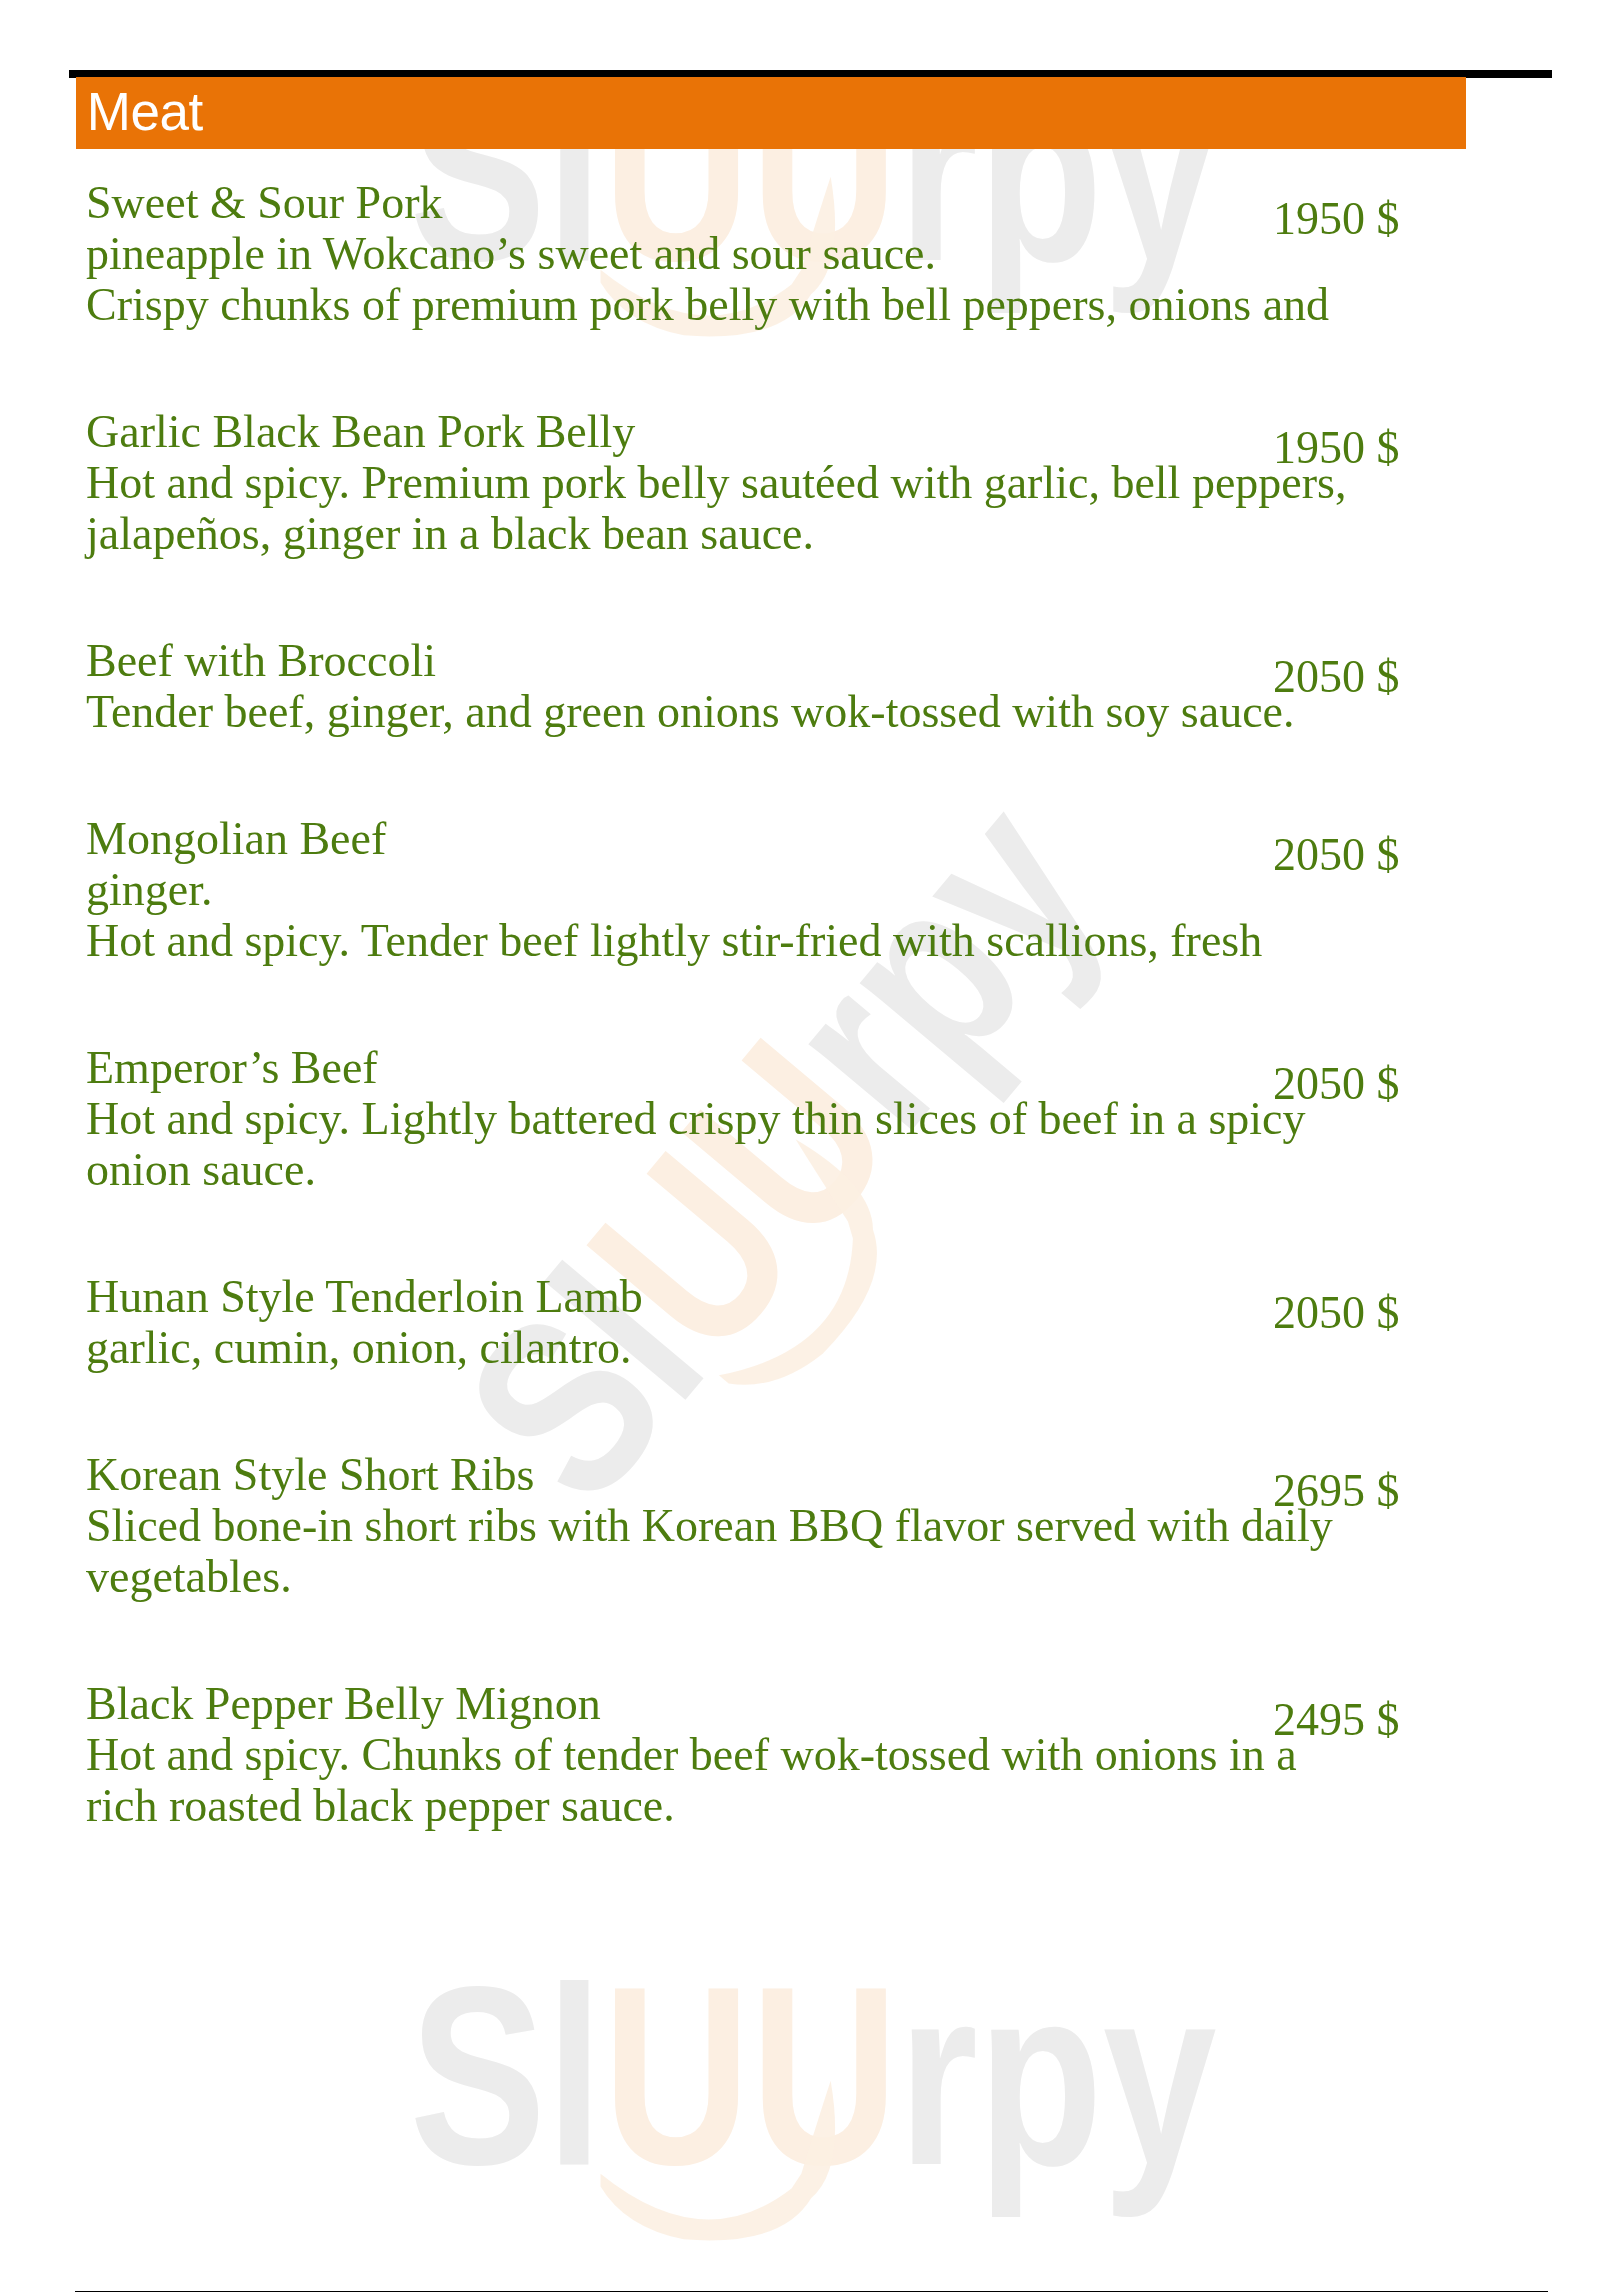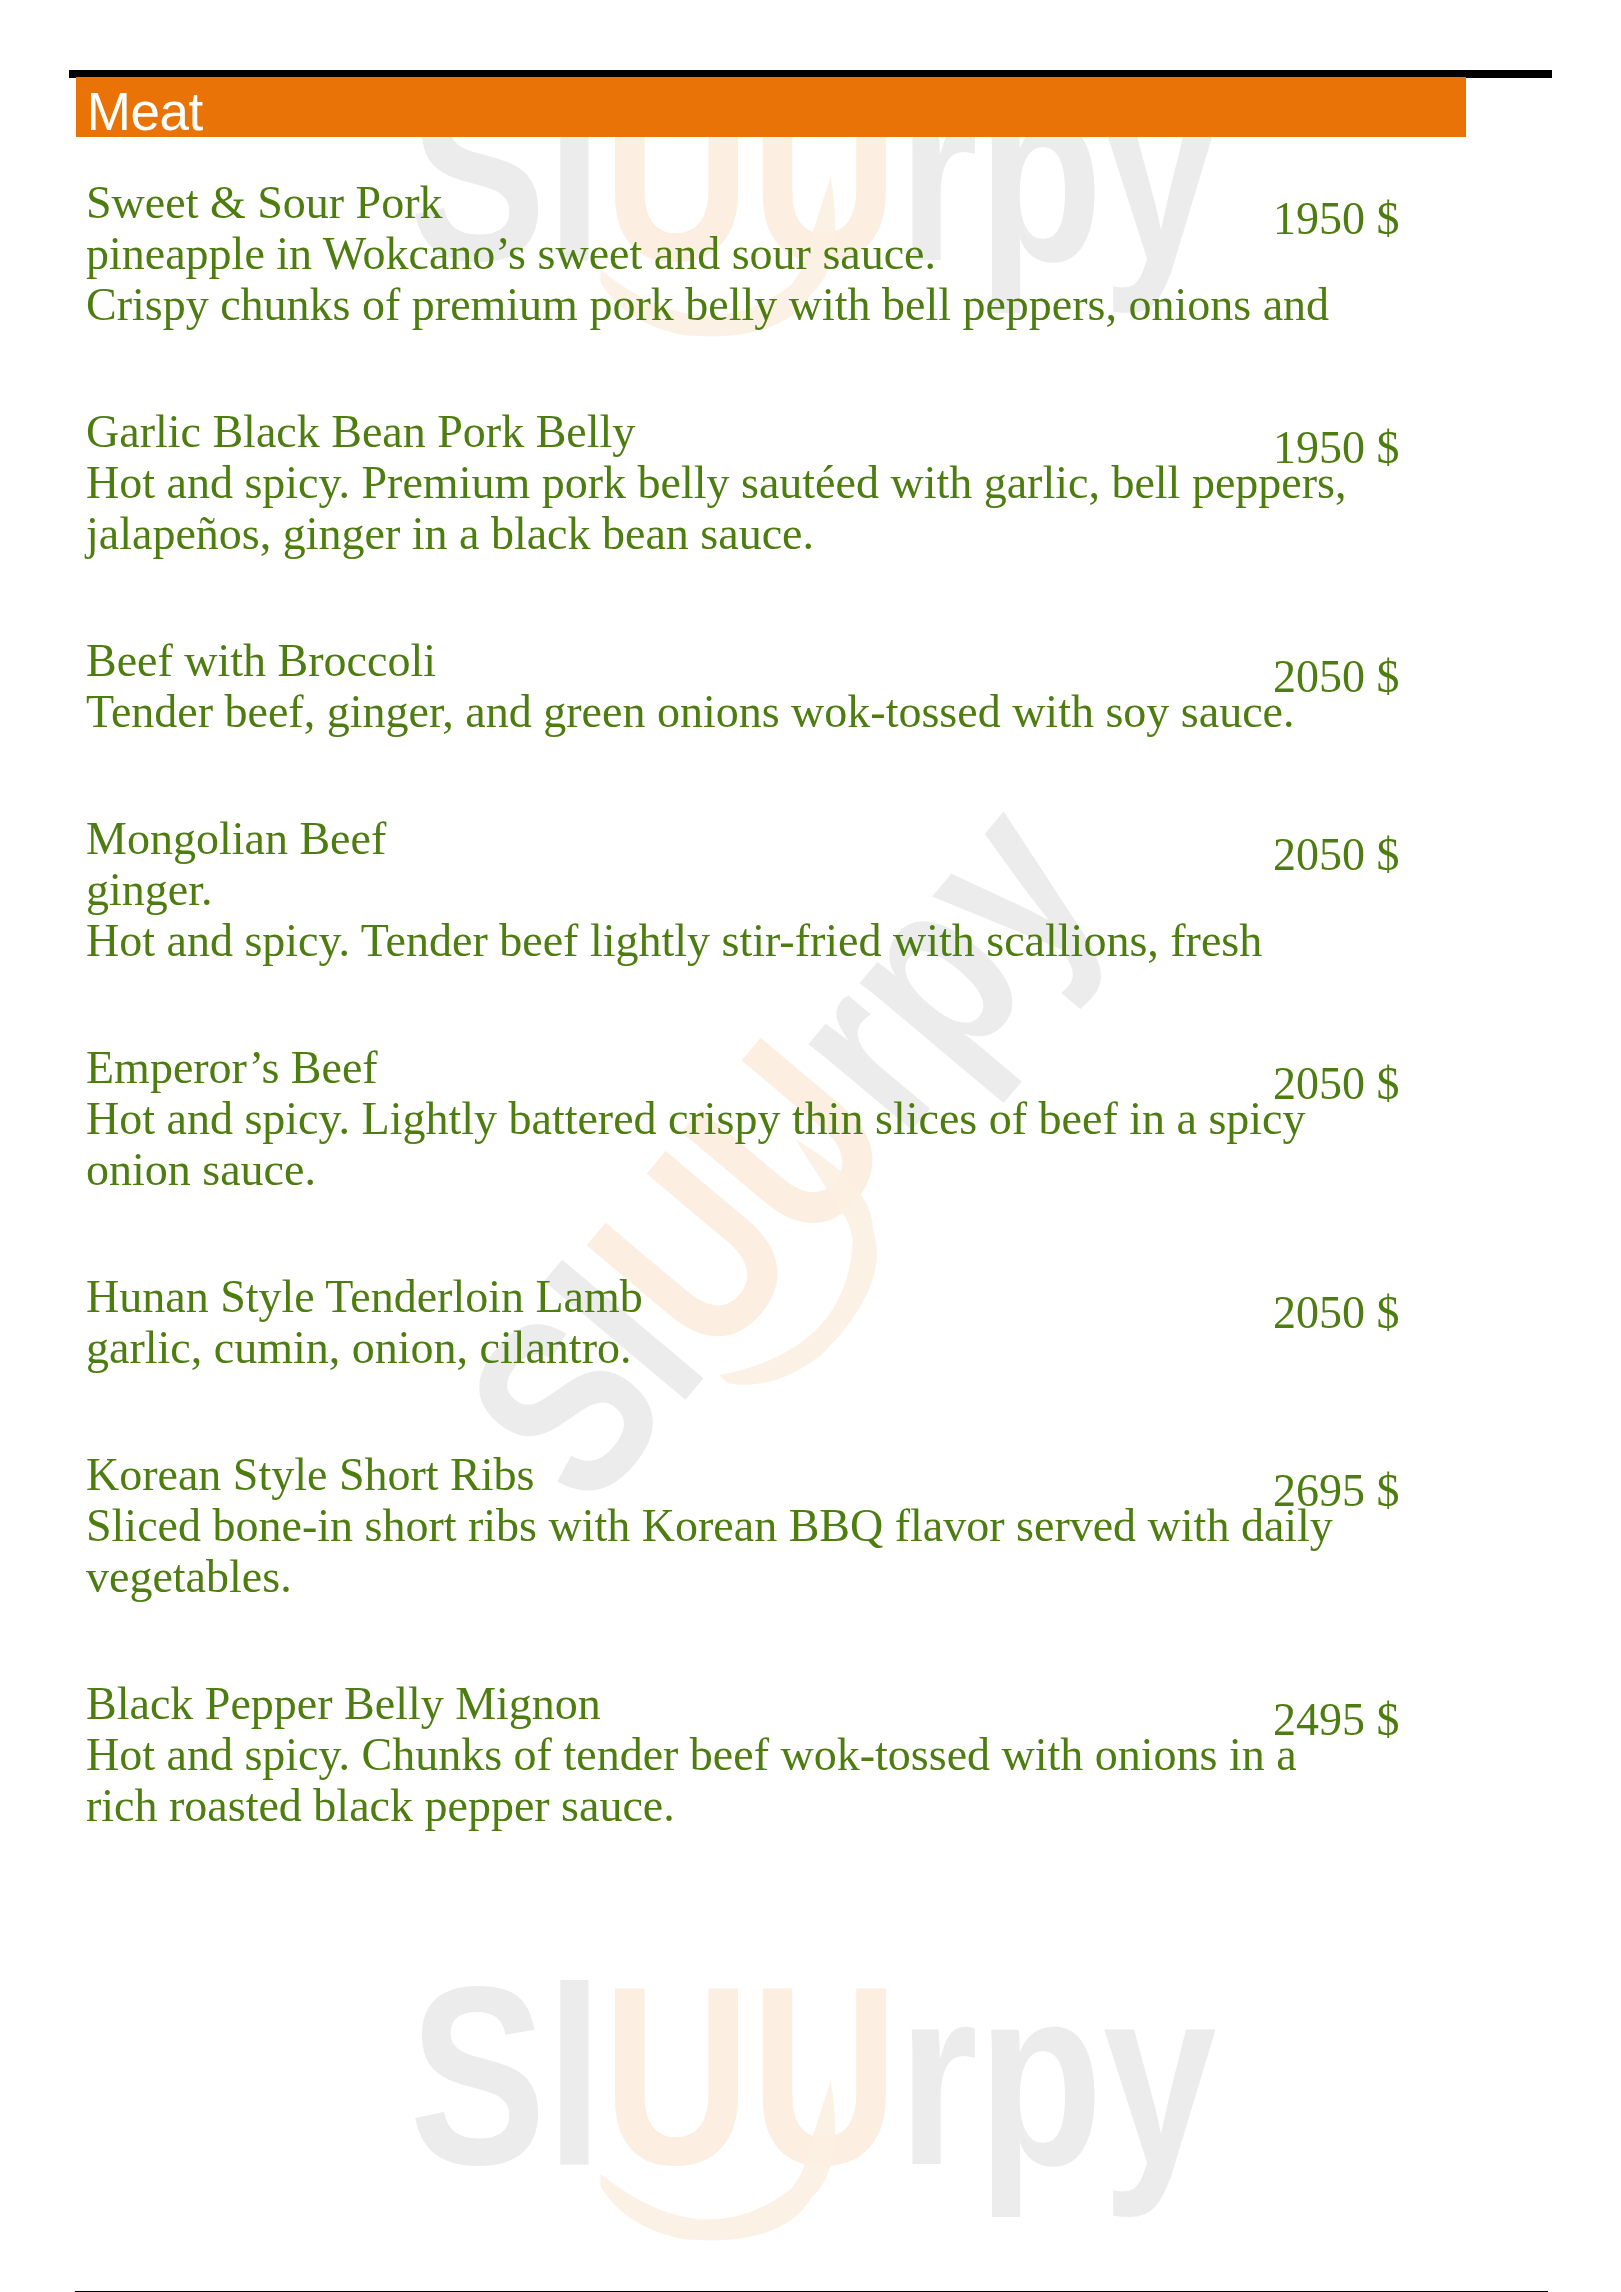--- a/index.html
+++ b/index.html
@@ -2,21 +2,21 @@
 <html><head>
 <meta charset="utf-8">
 <style>
   html, body { margin: 0; padding: 0; background: #ffffff; }
   body { width: 1621px; height: 2293px; position: relative; overflow: hidden; }
   .watermark { position: absolute; pointer-events: none; z-index: 0; }
   .watermark svg { display: block; overflow: visible; }
   .wm-gray { fill: #ececec; }
   .wm-orange { fill: #fcefe2; }
   .top-rule { position: absolute; left: 69px; top: 70px; width: 1483px; height: 7.8px; background: #000000; z-index: 1; }
-  .section-header { position: absolute; left: 76px; top: 77px; width: 1390px; height: 60px; background: #e97306; z-index: 2; }
+  .section-header { position: absolute; left: 76px; top: 77px; width: 1390px; height: 72px; background: #e97306; z-index: 2; }
   .section-title { position: absolute; left: 10.8px; top: 3.9px; font-family: "Liberation Sans", sans-serif; font-size: 53px; line-height: 61px; color: #ffffff; letter-spacing: -0.5px; }
   .menu-list { position: absolute; left: 86px; top: 177px; width: 1392px; z-index: 3; }
   .menu-item { position: relative; margin-bottom: 76px; }
   .item-name, .item-desc-line, .item-price { font-family: "Liberation Serif", serif; font-size: 46px; line-height: 51px; color: #4d7c0f; white-space: nowrap; }
   .item-name { display: block; }
   .item-desc-line { display: block; }
   .item-price { position: absolute; left: 1187px; top: 16px; }
   .bottom-rule { position: absolute; left: 75px; top: 2291px; width: 1473px; height: 2px; background: #000000; z-index: 1; }
 </style>
 </head>

